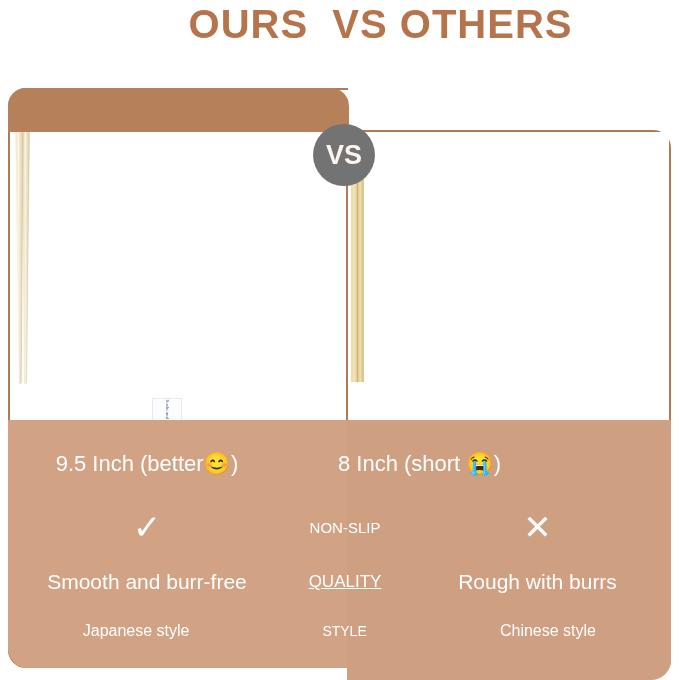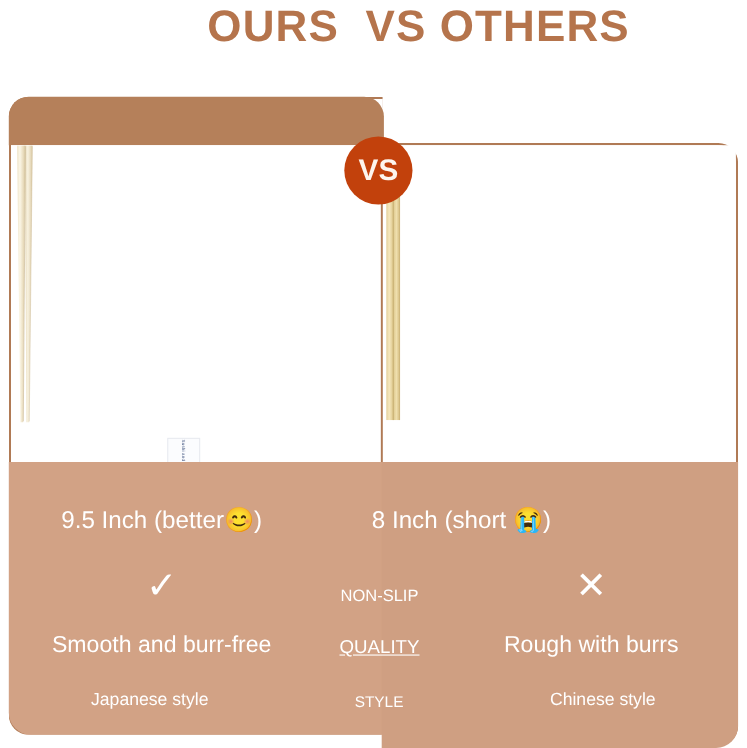--- a/index.html
+++ b/index.html
@@ -75,21 +75,21 @@
     height: 292px;
     background: #b07a55;
   }
 
   
   #vs-badge {
     position: absolute;
     left: 313px; top: 124px;
     width: 62px; height: 62px;
     border-radius: 50%;
-    background: #c2410c;
+    background: #737373;
     color: #fdf5ee;
     font-size: 27px;
     font-weight: bold;
     display: flex;
     align-items: center;
     justify-content: center;
     letter-spacing: 0px;
     z-index: 6;
   }
 
@@ -146,21 +146,21 @@
     width: 324px; height: 260px;
     background: #cf9f82;
     border-radius: 0 0 20px 0;
   }
 
   .row {
     position: absolute;
     left: 0;
     width: 663px;
     display: flex;
-    align-items: flex-end;
+    align-items: center;
     color: #ffffff;
     z-index: 2;
   }
   .cell {
     text-align: center;
     white-space: nowrap;
     overflow: hidden;
   }
   .cell-ours   { width: 278px; }
   .cell-attr   { width: 118px; }

